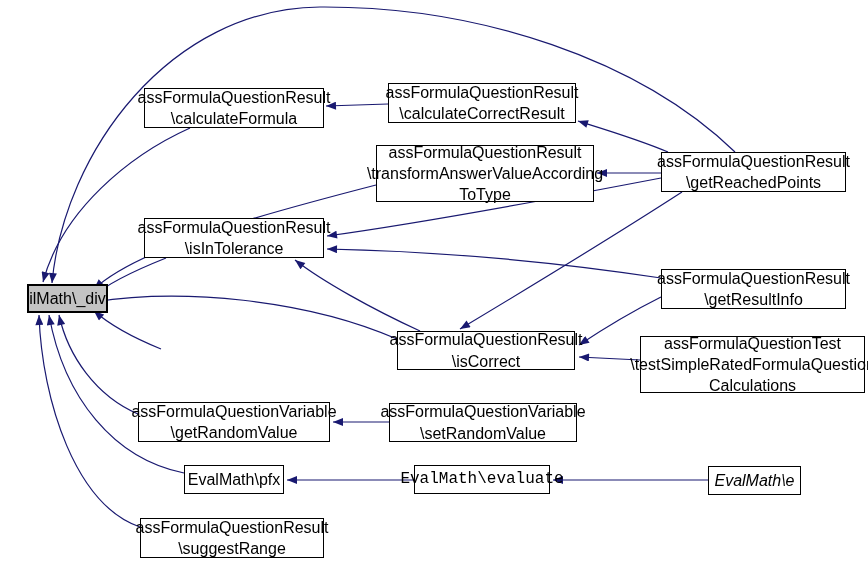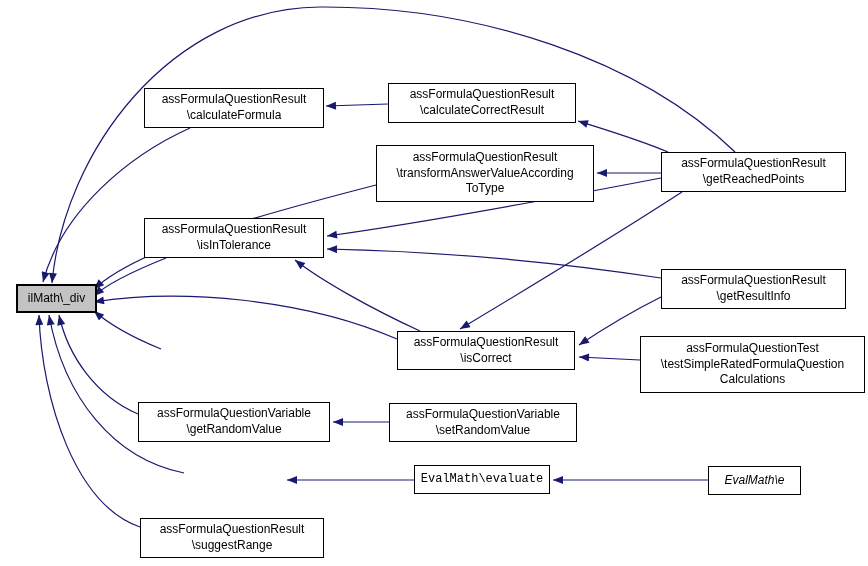--- a/index.html
+++ b/index.html
@@ -12,21 +12,21 @@
   }
   #edges{position:absolute;left:0;top:0;width:868px;height:566px;}
   #edges path.edge{fill:none;stroke:var(--edge-color,#191970);stroke-width:1.2;}
   .node{
     position:absolute;
     box-sizing:border-box;
     border:1px solid var(--node-border,#000);
     background:var(--node-fill,#fff);
     display:flex;align-items:center;justify-content:center;
     text-align:center;
-    font-size:12px;line-height:1.32;
+    font-size:16px;line-height:1.32;
     color:#000;
     white-space:pre-line;
     cursor:pointer;
   }
   .node.focus{
     background:var(--focus-fill,#c3c3c3);
     border-width:2px;
     cursor:default;
   }
 </style>
@@ -57,21 +57,21 @@
     <path class="edge" d="M 161,349 C 134,338 110,325 94,311" marker-end="url(#arrow)"></path>
     <path class="edge" d="M 640,360 L 579,357" marker-end="url(#arrow)"></path>
     <path class="edge" d="M 389,422 L 333,422" marker-end="url(#arrow)"></path>
     <path class="edge" d="M 138,414 C 96,396 68,356 59,315" marker-end="url(#arrow)"></path>
     <path class="edge" d="M 414,480 L 287,480" marker-end="url(#arrow)"></path>
     <path class="edge" d="M 708,480 L 553,480" marker-end="url(#arrow)"></path>
     <path class="edge" d="M 184,473 C 114,459 64,398 49,315" marker-end="url(#arrow)"></path>
     <path class="edge" d="M 140,527 C 76,505 42,402 39,315" marker-end="url(#arrow)"></path>
   </svg>
 
-  <div class="node focus" style="left:16px;top:284px;width:81px;height:29px;">ilMath\_div</div>
+  <div class="node focus" style="left:27px;top:284px;width:81px;height:29px;">ilMath\_div</div>
 
   <div class="node" style="left:144px;top:88px;width:180px;height:40px;">assFormulaQuestionResult
 \calculateFormula</div>
 
   <div class="node" style="left:388px;top:83px;width:188px;height:40px;">assFormulaQuestionResult
 \calculateCorrectResult</div>
 
   <div class="node" style="left:376px;top:145px;width:218px;height:57px;">assFormulaQuestionResult
 \transformAnswerValueAccording
 ToType</div>
@@ -92,20 +92,21 @@
   <div class="node" style="left:640px;top:336px;width:225px;height:57px;">assFormulaQuestionTest
 \testSimpleRatedFormulaQuestion
 Calculations</div>
 
   <div class="node" style="left:138px;top:402px;width:192px;height:40px;">assFormulaQuestionVariable
 \getRandomValue</div>
 
   <div class="node" style="left:389px;top:403px;width:188px;height:39px;">assFormulaQuestionVariable
 \setRandomValue</div>
 
+  <div class="node" style="left:184px;top:465px;width:100px;height:29px;">EvalMath\pfx</div>
 
   <div class="node" style="left:414px;top:465px;width:136px;height:29px;font-family:Liberation Mono, monospace;">EvalMath\evaluate</div>
 
   <div class="node" style="left:708px;top:466px;width:93px;height:29px;font-style:italic;">EvalMath\e</div>
 
   <div class="node" style="left:140px;top:518px;width:184px;height:40px;">assFormulaQuestionResult
 \suggestRange</div>
 
 </div>
 

